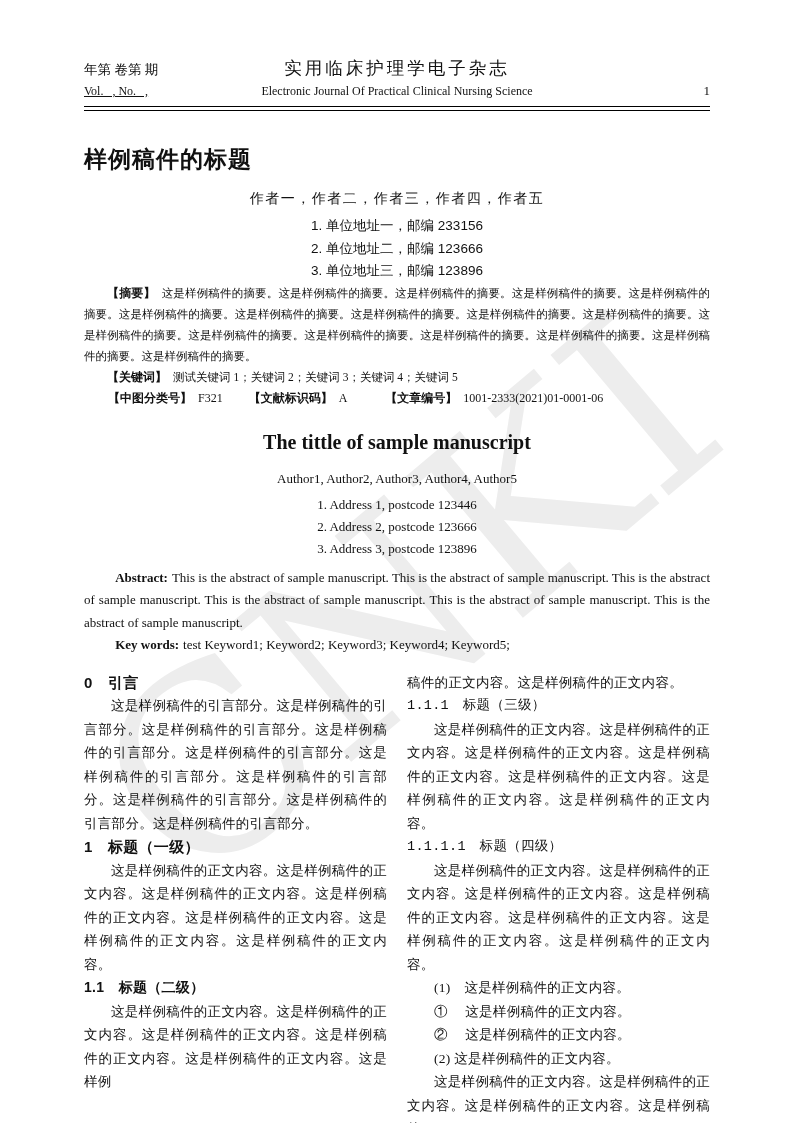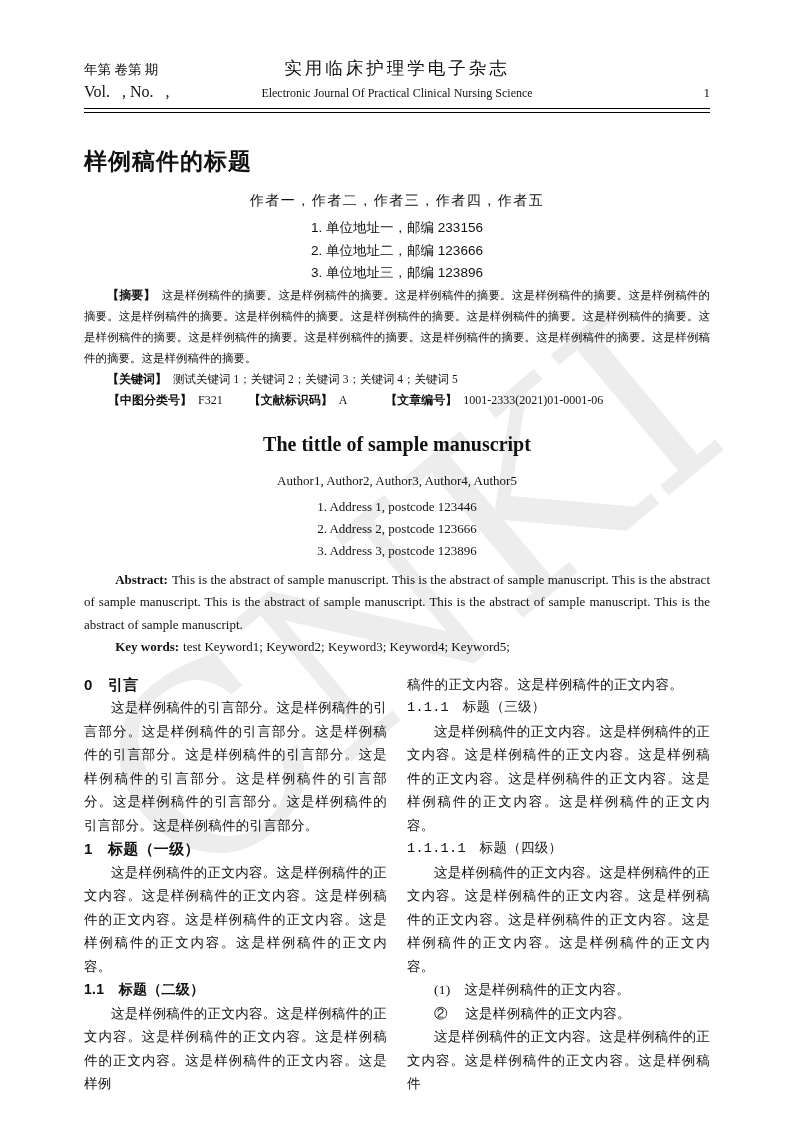--- a/index.html
+++ b/index.html
@@ -12,21 +12,21 @@
   .content{position:relative;z-index:1;padding:56px 84px 0 84px;}
 
   
   .hdr-row{display:grid;grid-template-columns:170px 1fr 170px;align-items:baseline;}
   .hl{text-align:left;white-space:pre;}
   .hc{text-align:center;}
   .hr{text-align:right;}
   .r1 .hl{font-size:13.5px;}
   .r1 .hc{font-size:17.5px;letter-spacing:3px;}
   .r2{margin-top:3px;}
-  .r2 .hl{font-size:16px;}
+  .r2 .hl{font-size:12px;text-decoration:underline;}
   .r2 .hc{font-size:12px;}
   .r2 .hr{font-size:13px;}
   .rule{margin-top:7px;height:3px;border-top:1.6px solid #000;border-bottom:1px solid #000;}
 
   
   .cn-title{margin-top:33px;text-align:left;font-family:Liberation Sans, sans-serif;
             font-weight:700;font-size:23px;letter-spacing:1px;}
   .cn-authors{margin-top:15px;text-align:center;font-size:14px;letter-spacing:1.5px;}
   .affils{margin-top:7px;text-align:center;}
   .cn-affils .affil{font-family:"Liberation Sans",sans-serif;font-size:13.5px;line-height:22.5px;}
@@ -111,19 +111,21 @@
         <div class="bh2">1.1　标题（二级）</div>
         <p>这是样例稿件的正文内容。这是样例稿件的正文内容。这是样例稿件的正文内容。这是样例稿件的正文内容。这是样例稿件的正文内容。这是样例</p>
       </div>
       <div class="col">
         <p class="cont">稿件的正文内容。这是样例稿件的正文内容。</p>
         <div class="bh3">1.1.1　标题（三级）</div>
         <p>这是样例稿件的正文内容。这是样例稿件的正文内容。这是样例稿件的正文内容。这是样例稿件的正文内容。这是样例稿件的正文内容。这是样例稿件的正文内容。这是样例稿件的正文内容。</p>
         <div class="bh3">1.1.1.1　标题（四级）</div>
         <p>这是样例稿件的正文内容。这是样例稿件的正文内容。这是样例稿件的正文内容。这是样例稿件的正文内容。这是样例稿件的正文内容。这是样例稿件的正文内容。这是样例稿件的正文内容。</p>
         <p class="li">(1)　这是样例稿件的正文内容。</p>
+        <p class="li">①　 这是样例稿件的正文内容。</p>
         <p class="li">②　 这是样例稿件的正文内容。</p>
+        <p class="li">(2) 这是样例稿件的正文内容。</p>
         <p>这是样例稿件的正文内容。这是样例稿件的正文内容。这是样例稿件的正文内容。这是样例稿件</p>
       </div>
     </div>
 
   </div>
 </div>
 
 </body></html>

